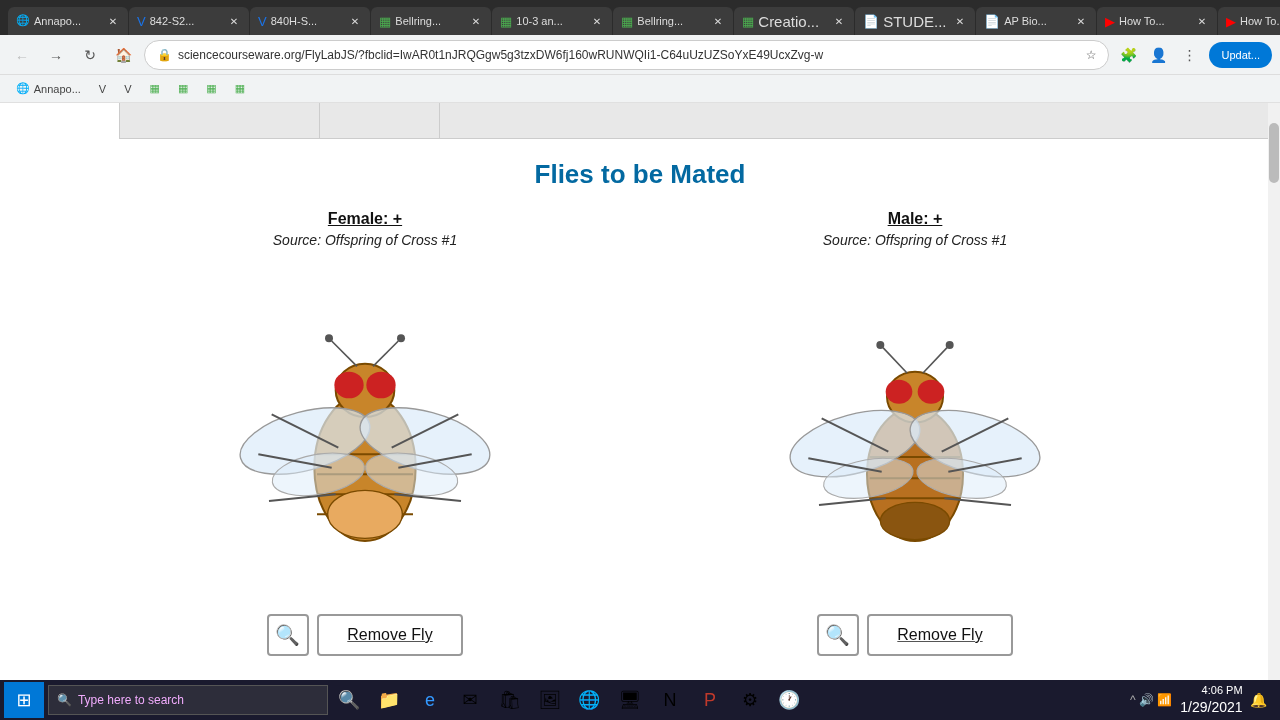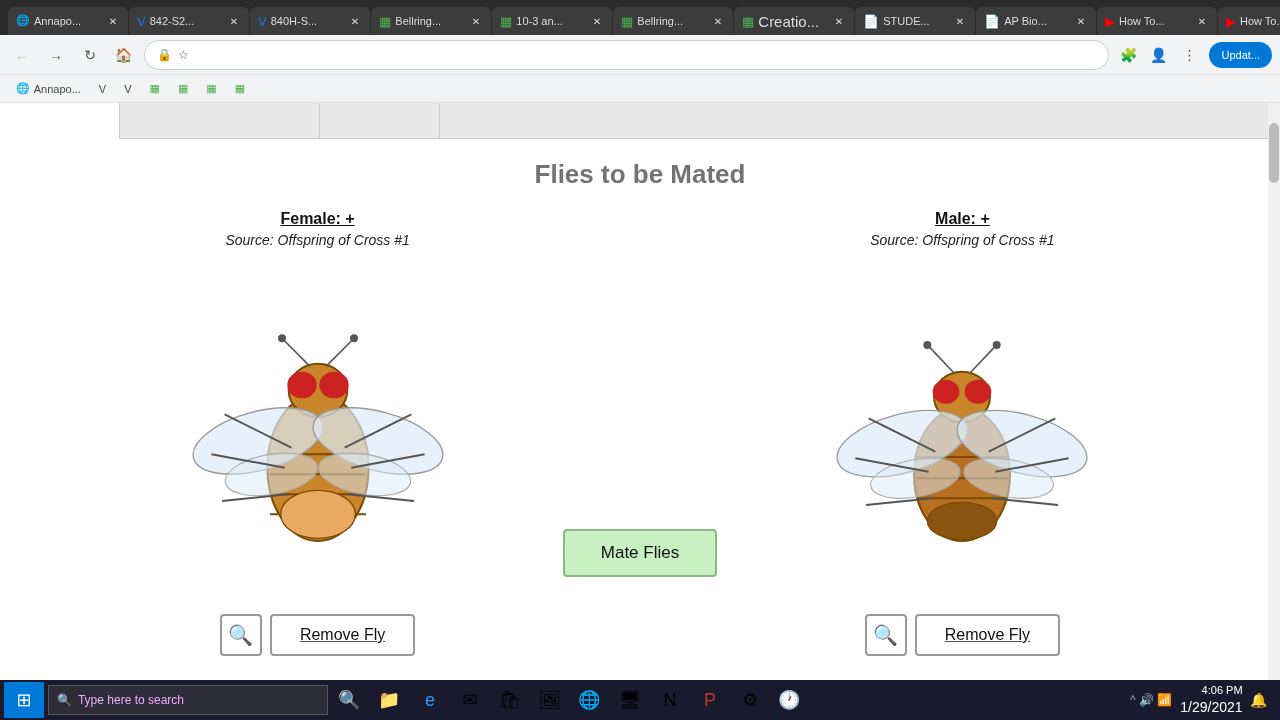--- a/index.html
+++ b/index.html
@@ -267,21 +267,21 @@
       display: flex;
       flex-direction: column;
       align-items: center;
       padding: 20px 0;
       overflow: hidden;
     }
 
     .page-title {
       font-size: 26px;
       font-weight: bold;
-      color: #737373;
+      color: #0369a1;
       margin-bottom: 20px;
     }
 
     .flies-container {
       display: flex;
       width: 100%;
       max-width: 1100px;
       justify-content: space-around;
       align-items: center;
     }
@@ -429,21 +429,21 @@
       <span style="font-size:11px">Bellring...</span>
       <span class="tab-close">✕</span>
     </div>
     <div class="tab">
       <span style="color:#4caf50;font-size:13px">▦</span>
       <span style="font-size:15px">Creatio...</span>
       <span class="tab-close">✕</span>
     </div>
     <div class="tab">
       <span style="color:#555;font-size:13px">📄</span>
-      <span style="font-size:11px">STUDE...</span>
+      <span style="font-size:15px">STUDE...</span>
       <span class="tab-close">✕</span>
     </div>
     <div class="tab">
       <span style="color:#555;font-size:13px">📄</span>
       <span style="font-size:11px">AP Bio...</span>
       <span class="tab-close">✕</span>
     </div>
     <div class="tab">
       <span style="color:red;font-size:13px">▶</span>
       <span style="font-size:11px">How To...</span>
@@ -457,20 +457,21 @@
 
   </div>
 
   <div class="nav-bar">
     <button class="nav-btn disabled">←</button>
     <button class="nav-btn">→</button>
     <button class="nav-btn">↻</button>
     <button class="nav-btn">🏠</button>
     <div class="address-bar">
       <span style="color:#555">🔒</span>
+      <span class="address-text">sciencecourseware.org/FlyLabJS/?fbclid=IwAR0t1nJRQGgw5g3tzxDW6fj160wRUNWQIi1-C64uUzUZSoYxE49UcxZvg-w</span>
       <span style="color:#555">☆</span>
     </div>
     <div class="nav-actions">
       <button class="nav-action-btn">🧩</button>
       <button class="nav-action-btn">👤</button>
       <button class="nav-action-btn">⋮</button>
     </div>
     <button class="update-btn">Updat...</button>
   </div>
 
@@ -554,23 +555,20 @@
 
               <ellipse cx="100" cy="175" rx="28" ry="18" fill="#e8aa60" stroke="#7a4a00" stroke-width="1"></ellipse>
             </svg>
           </div>
           <div class="fly-actions">
             <button class="search-btn">🔍</button>
             <button class="remove-fly-btn">Remove Fly</button>
           </div>
         </div>
 
-        <div class="center-section">
-          <button class="mate-flies-btn">Mate Flies</button>
-        </div>
 
         <div class="fly-column">
           <div class="fly-label">Male: +</div>
           <div class="fly-source">Source: Offspring of Cross #1</div>
           <div class="fly-image-container">
 
             <svg class="fly-svg" viewBox="0 0 200 240">
 
               <ellipse cx="100" cy="145" rx="36" ry="50" fill="#b87020" stroke="#7a4a00" stroke-width="1.5"></ellipse>
 

